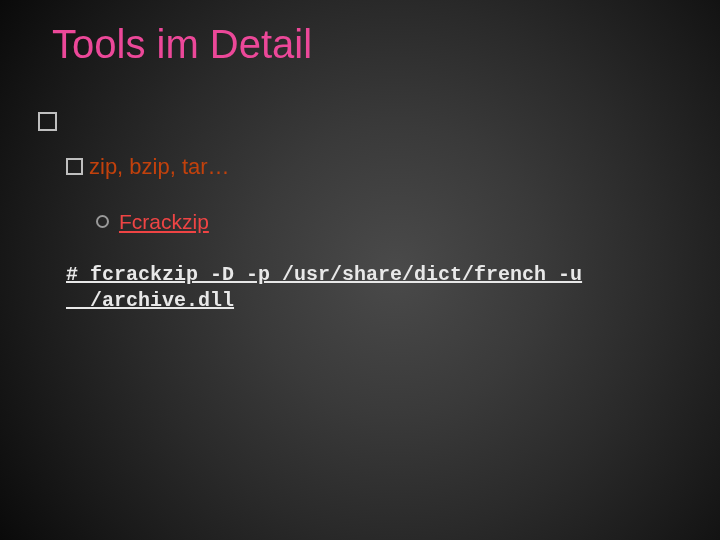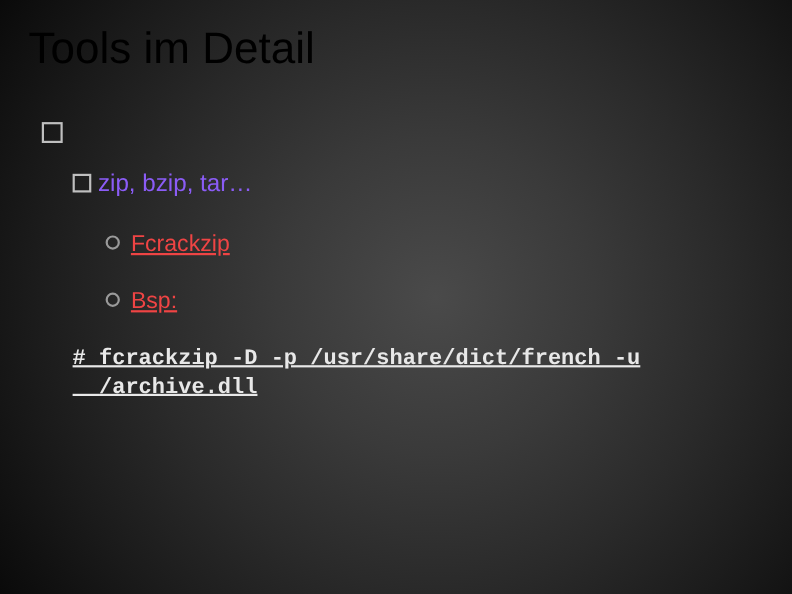--- a/index.html
+++ b/index.html
@@ -6,39 +6,39 @@
   body{
     width:720px;height:540px;
     background:radial-gradient(circle at 55% 50%, #4a4a4a 0%, #3a3a3a 30%, #2a2a2a 55%, #1a1a1a 78%, #0a0a0a 100%);
     font-family:Arial,Helvetica,sans-serif;
     color:#fff;
     overflow:hidden;
     position:relative;
   }
   .title{
     position:absolute;
-    left:26px;top:22px;
+    left:52px;top:22px;
     font-size:40px;
-    color:#000000;
+    color:#ec4899;
     font-weight:400;
     text-align:right;
   }
   .content{
     position:absolute;
     left:38px;top:108px;right:30px;
   }
   .lvl1{
     font-size:24px;
     color:#e8e8e8;
     margin-bottom:18px;
   }
   .lvl2{
     margin-left:28px;
     font-size:22px;
-    color:#8b5cf6;
+    color:#c2410c;
     margin-bottom:30px;
   }
   .lvl3{
     margin-left:58px;
     font-size:21px;
     color:#ef4444;
     margin-bottom:28px;
     text-decoration:underline;
   }
   .sq{
@@ -87,20 +87,17 @@
 
   <div class="lvl2">
     <span class="sq-sm"></span><span>zip, bzip, tar…</span>
   </div>
 
 
   <div class="lvl3">
     <span class="circ"></span><span>Fcrackzip</span>
   </div>
 
-  <div class="lvl3">
-    <span class="circ"></span><span>Bsp:</span>
-  </div>
 
   <div class="code"># fcrackzip -D -p /usr/share/dict/french -u
   /archive.dll</div>
 
 </div>
 
 </body></html>

